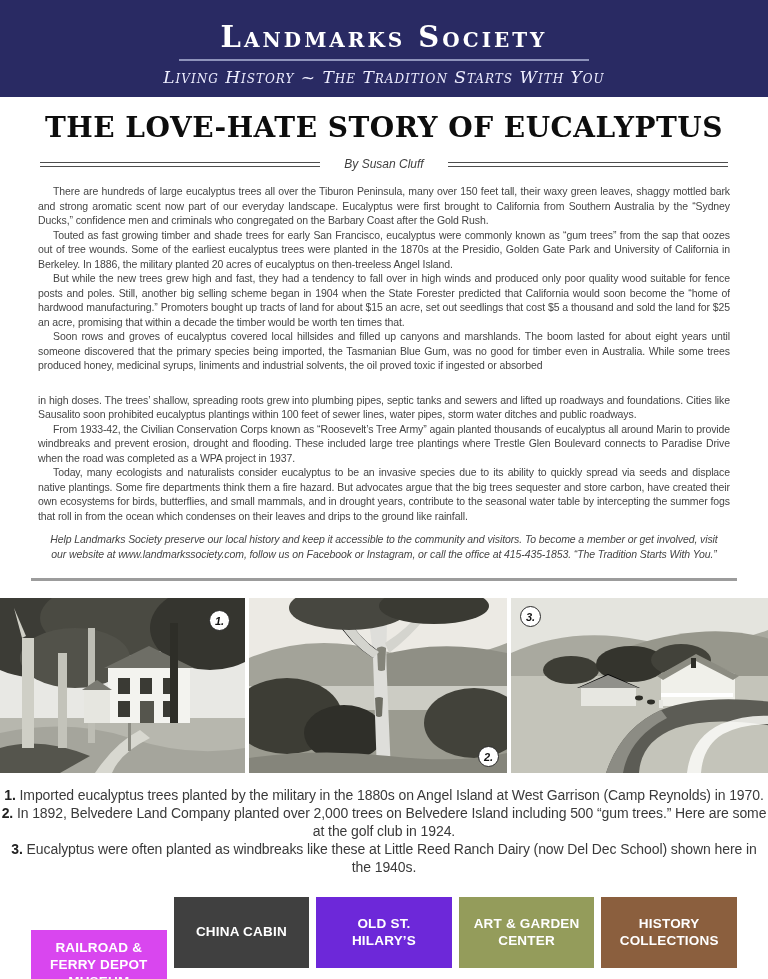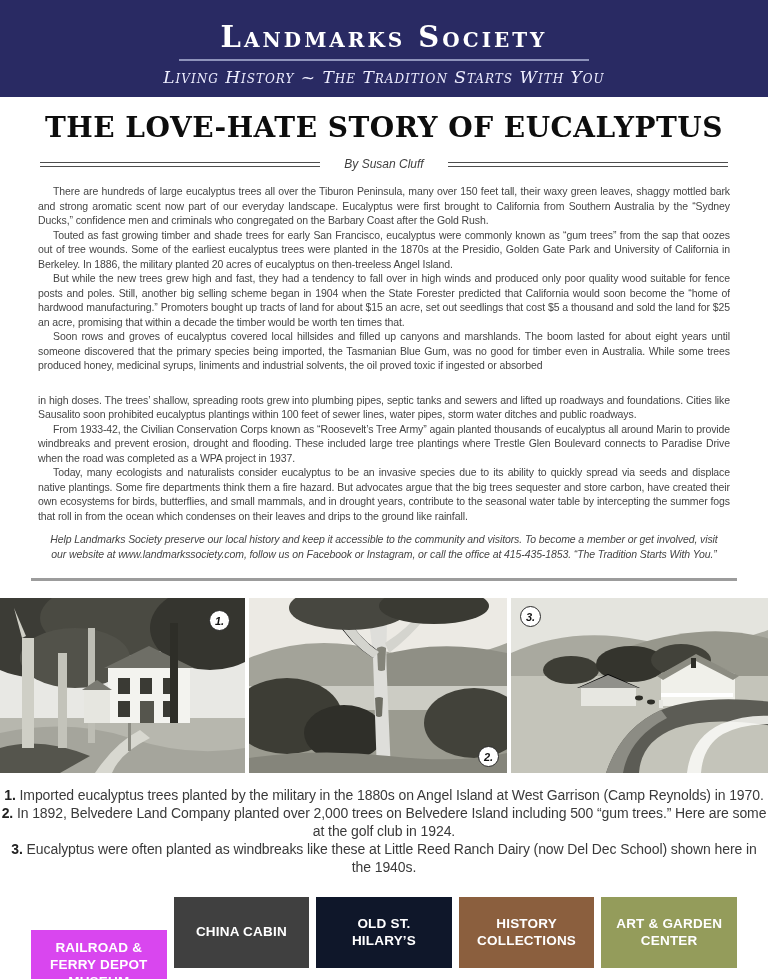--- a/index.html
+++ b/index.html
@@ -206,20 +206,20 @@
 
   <div class="captions">
     <div class="caption"><b>1.</b><span> Imported eucalyptus trees planted by the military in the 1880s on Angel Island at West Garrison (Camp Reynolds) in 1970.</span></div>
     <div class="caption"><b>2.</b><span> In 1892, Belvedere Land Company planted over 2,000 trees on Belvedere Island including 500 “gum trees.”  Here are some at the golf club in 1924.</span></div>
     <div class="caption"><b>3.</b><span> Eucalyptus were often planted as windbreaks like these at Little Reed Ranch Dairy (now Del Dec School) shown here in the 1940s.</span></div>
   </div>
 
   <div class="boxes">
     <div class="box" style="background: #d946ef; margin-top: 33px;">RAILROAD &amp; FERRY DEPOT MUSEUM</div>
     <div class="box" style="background: #404040;">CHINA CABIN</div>
-    <div class="box" style="background: #0f172a;">OLD ST. HILARY’S</div>
+    <div class="box" style="background: #6d28d9;">OLD ST. HILARY’S</div>
+    <div class="box" style="background: rgb(148, 156, 91);">ART &amp; GARDEN CENTER</div>
     <div class="box" style="background: rgb(139, 95, 62);">HISTORY COLLECTIONS</div>
-    <div class="box" style="background: rgb(148, 156, 91);">ART &amp; GARDEN CENTER</div>
   </div>
 
   <div class="contact-line" style="color: #a21caf;">BELVEDERE-TIBURON LANDMARKS SOCIETY - 1550 TIBURON BLVD. SUITE M - 425-435-1853 ~ LANDMARKSSOCIETY.COM</div>
 
 </div>
 
 </body></html>

